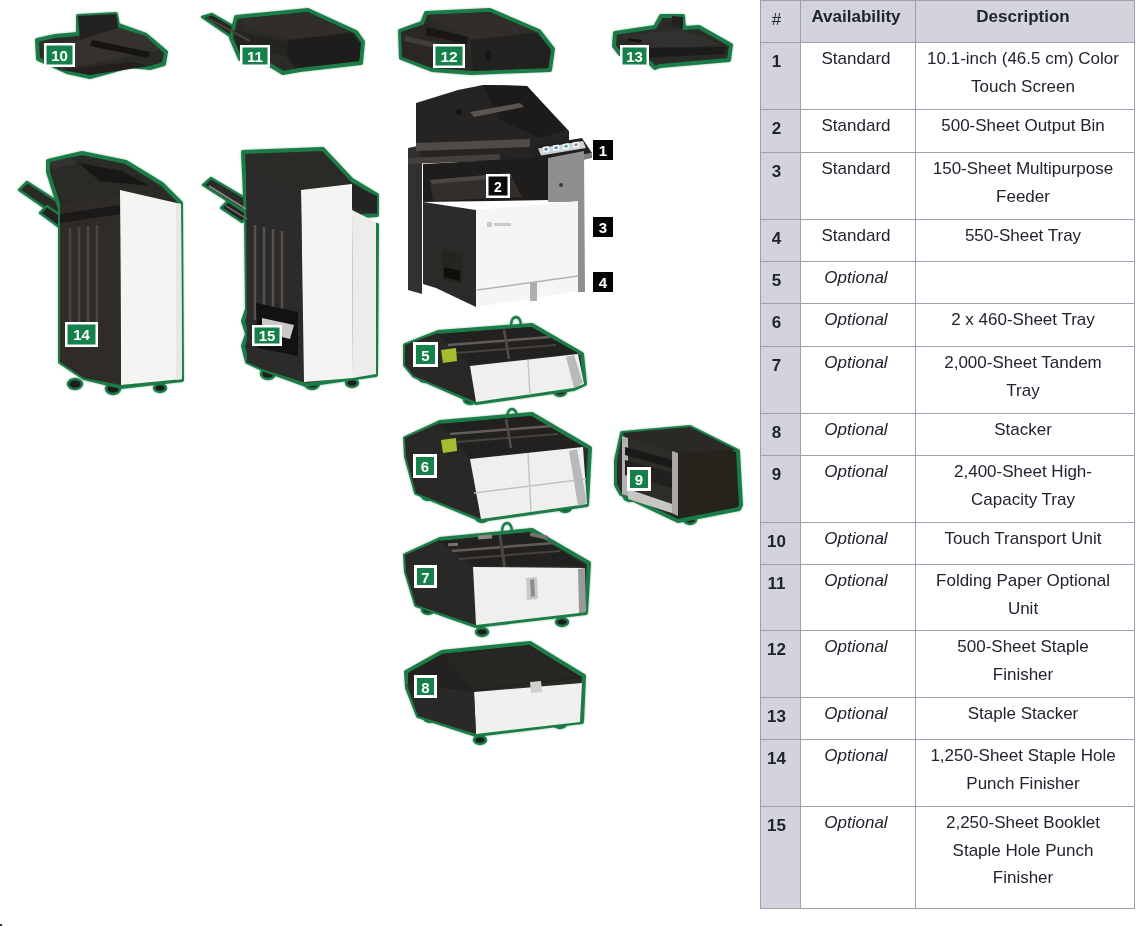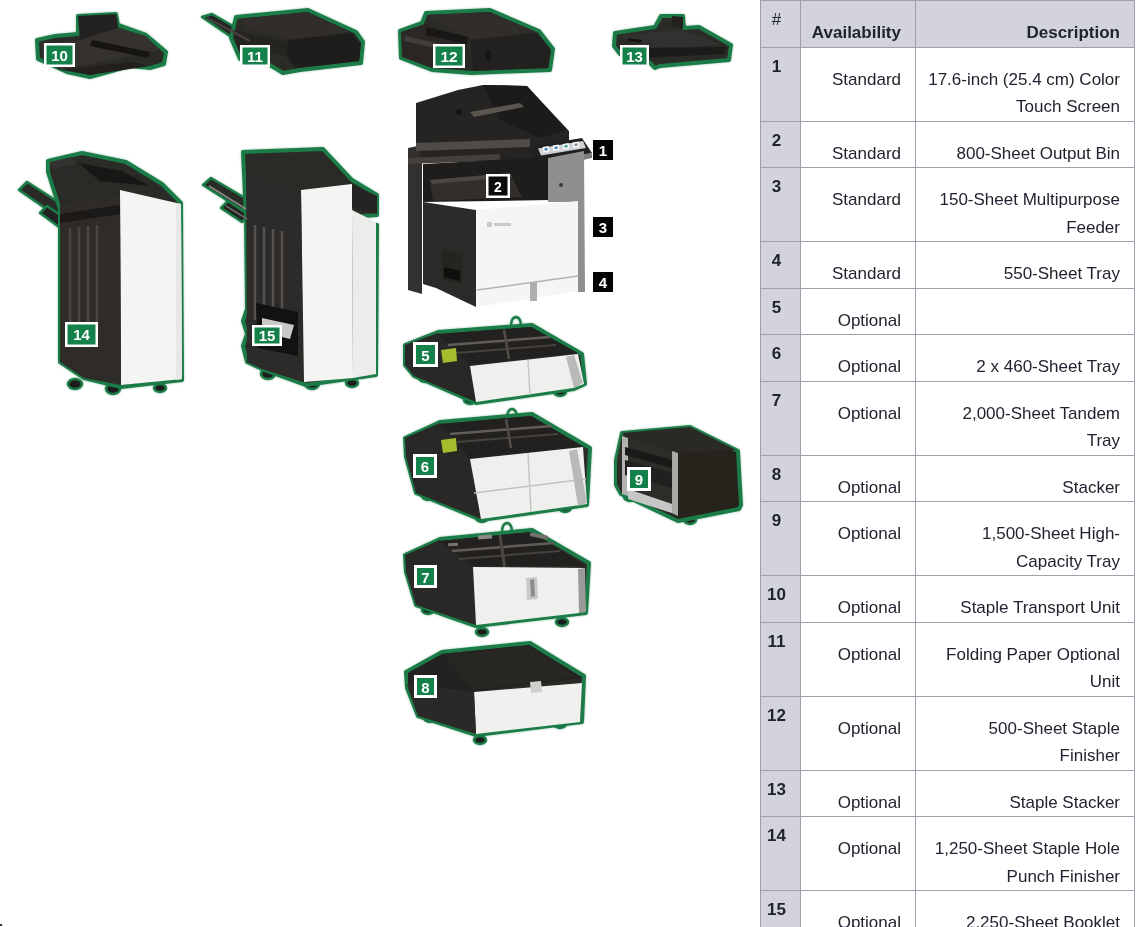--- a/index.html
+++ b/index.html
@@ -1,46 +1,46 @@
 <!DOCTYPE html>
 <html><head>
 <meta charset="utf-8">
 <style>
 html,body{margin:0;padding:0;background:#ffffff;}
 #page{position:relative;width:1143px;height:927px;overflow:hidden;font-family:"Liberation Sans",sans-serif;}
 #tbl{position:absolute;left:760px;top:0;border-collapse:collapse;table-layout:fixed;font-size:17px;line-height:27.5px;color:#21242f;}
-#tbl td{border:1px solid #9fa0ad;padding:18px 14px 0 10px;vertical-align:top;text-align:right;font-weight:400;overflow:hidden;}
+#tbl td{border:1px solid #9fa0ad;padding:2px 14px 0 10px;vertical-align:top;text-align:center;font-weight:400;overflow:hidden;}
 #tbl td.n{background:#d2d3dc;font-weight:700;text-align:center;padding:5px 8px 0 0;}
 #tbl tr.h td{background:#d2d3dc;font-weight:700;}
-#tbl td.o{}
+#tbl td.o{font-style:italic;}
 </style>
 </head>
 <body>
 <div id="page">
 <table id="tbl">
 <colgroup>
         <col style="width:40px">
         <col style="width:115px">
         <col style="width:219px">
       </colgroup>
 <tbody>
         <tr class="h" style="height:42px">
           <td class="n" style="font-weight:400">#</td>
           <td>Availability</td>
           <td>Description</td>
         </tr>
 <tr style="height:67px">
           <td class="n">1</td>
           <td>Standard</td>
-          <td>17.6-inch (25.4 cm) Color Touch Screen</td>
+          <td>10.1-inch (46.5 cm) Color Touch Screen</td>
         </tr>
 <tr style="height:43px">
           <td class="n">2</td>
           <td>Standard</td>
-          <td>800-Sheet Output Bin</td>
+          <td>500-Sheet Output Bin</td>
         </tr>
 <tr style="height:67px">
           <td class="n">3</td>
           <td>Standard</td>
           <td>150-Sheet Multipurpose Feeder</td>
         </tr>
 <tr style="height:42px">
           <td class="n">4</td>
           <td>Standard</td>
           <td>550-Sheet Tray</td>
@@ -61,26 +61,26 @@
           <td>2,000-Sheet Tandem Tray</td>
         </tr>
 <tr style="height:42px">
           <td class="n">8</td>
           <td class="o">Optional</td>
           <td>Stacker</td>
         </tr>
 <tr style="height:67px">
           <td class="n">9</td>
           <td class="o">Optional</td>
-          <td>1,500-Sheet High-Capacity Tray</td>
+          <td>2,400-Sheet High-Capacity Tray</td>
         </tr>
 <tr style="height:42px">
           <td class="n">10</td>
           <td class="o">Optional</td>
-          <td>Staple Transport Unit</td>
+          <td>Touch Transport Unit</td>
         </tr>
 <tr style="height:66px">
           <td class="n">11</td>
           <td class="o">Optional</td>
           <td>Folding Paper Optional Unit</td>
         </tr>
 <tr style="height:67px">
           <td class="n">12</td>
           <td class="o">Optional</td>
           <td>500-Sheet Staple Finisher</td>

